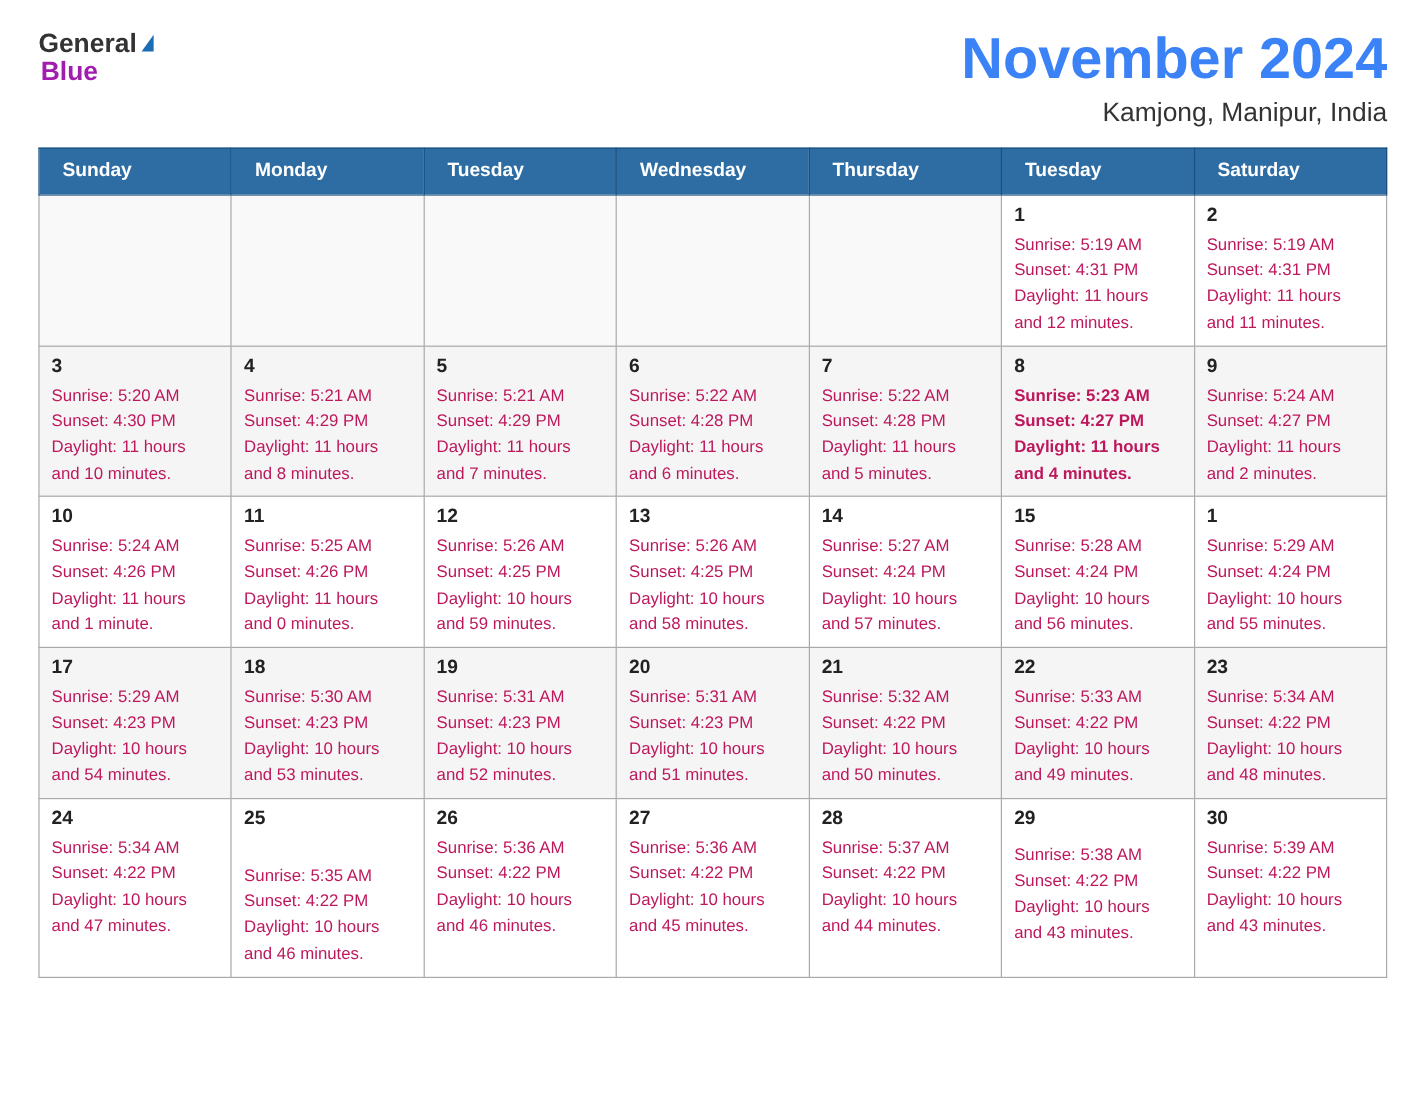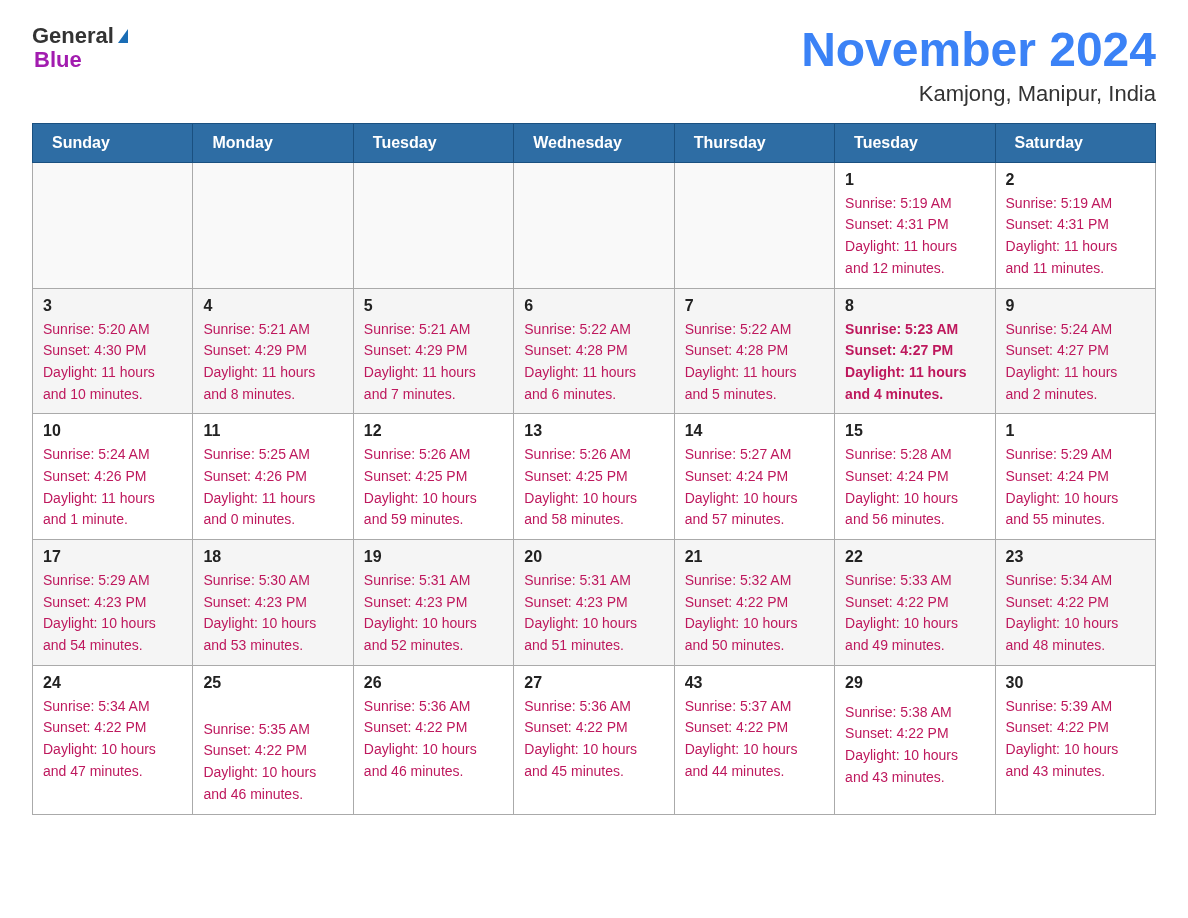--- a/index.html
+++ b/index.html
@@ -320,21 +320,21 @@
 and 46 minutes.</div>
         </td>
         <td>
           <span class="day-number">27</span>
           <div class="day-info" style="white-space: pre-line;">Sunrise: 5:36 AM
 Sunset: 4:22 PM
 Daylight: 10 hours
 and 45 minutes.</div>
         </td>
         <td>
-          <span class="day-number">43</span>
+          <span class="day-number">28</span>
           <div class="day-info" style="white-space: pre-line;">Sunrise: 5:37 AM
 Sunset: 4:22 PM
 Daylight: 10 hours
 and 44 minutes.</div>
         </td>
         <td>
           <span class="day-number">29</span>
           <div class="day-info" style="white-space: pre-line; margin-top: 10px;">Sunrise: 5:38 AM
 Sunset: 4:22 PM
 Daylight: 10 hours

